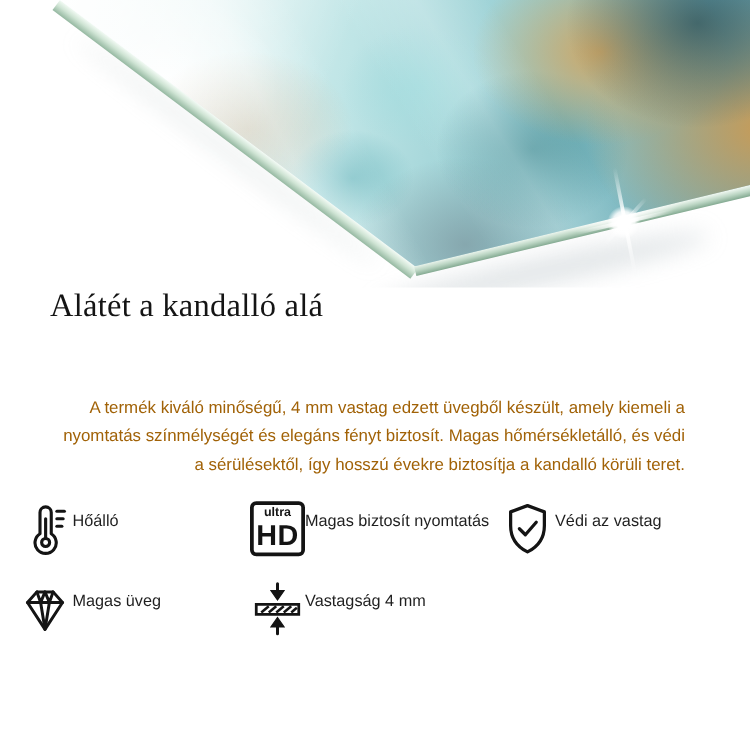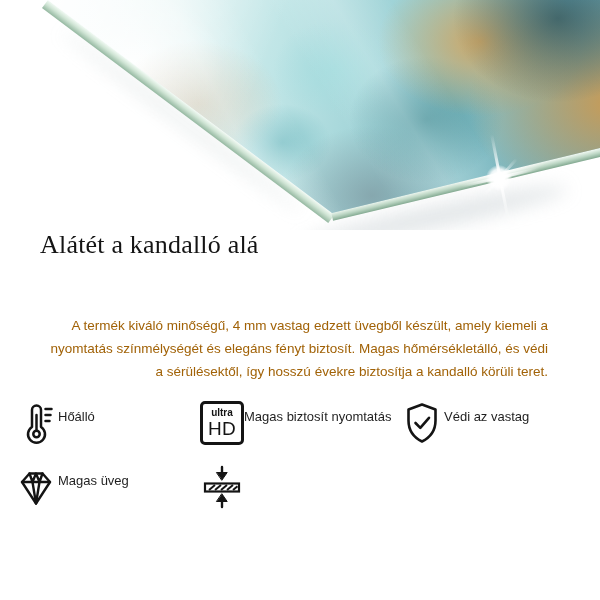--- a/index.html
+++ b/index.html
@@ -59,21 +59,21 @@
   .features{position:absolute;left:0;top:400px;width:600px;
     display:grid;grid-template-columns:186px 200px 186px;justify-content:center;row-gap:18px;}
   .feature{display:flex;flex-direction:row;align-items:flex-start;}
   .f-icon{height:46px;display:flex;align-items:center;justify-content:center;}
   .f-label{margin-top:9px;font-size:13px;color:#1f1f1f;white-space:nowrap;}
   svg.icon{display:block;}
   .hd-box{width:38px;height:38px;border:3px solid #141414;border-radius:5px;
     display:flex;flex-direction:column;align-items:center;justify-content:center;
     color:#141414;line-height:1;}
   .hd-top{font-size:10px;font-weight:700;margin-bottom:1px;}
-  .hd-main{font-size:19px;font-weight:400;letter-spacing:.3px;}
+  .hd-main{font-size:23px;font-weight:700;letter-spacing:.3px;}
   .stripe-tri{width:42px;height:42px;clip-path:polygon(0 100%,100% 0,100% 100%);
     background:repeating-linear-gradient(135deg,#141414 0 5px,transparent 5px 11px);}
 </style>
 </head>
 <body>
 
 <div class="page">
 
   <div class="hero">
     <div class="left-shadow"></div>
@@ -161,16 +161,17 @@
             <line x1="33" y1="25" x2="37.5" y2="21.2"></line>
           </g>
           <g fill="#141414" stroke="#141414" stroke-width="2.4" stroke-linecap="round">
             <line x1="22" y1="2" x2="22" y2="8"></line>
             <polygon points="16.8,7.5 27.2,7.5 22,15" stroke-width="1"></polygon>
             <line x1="22" y1="42" x2="22" y2="36"></line>
             <polygon points="16.8,36.5 27.2,36.5 22,29" stroke-width="1"></polygon>
           </g>
         </svg>
       </div>
+      <div class="f-label">Vastagság 4 mm</div>
     </div>
 
   </div>
 </div>
 
 </body></html>

